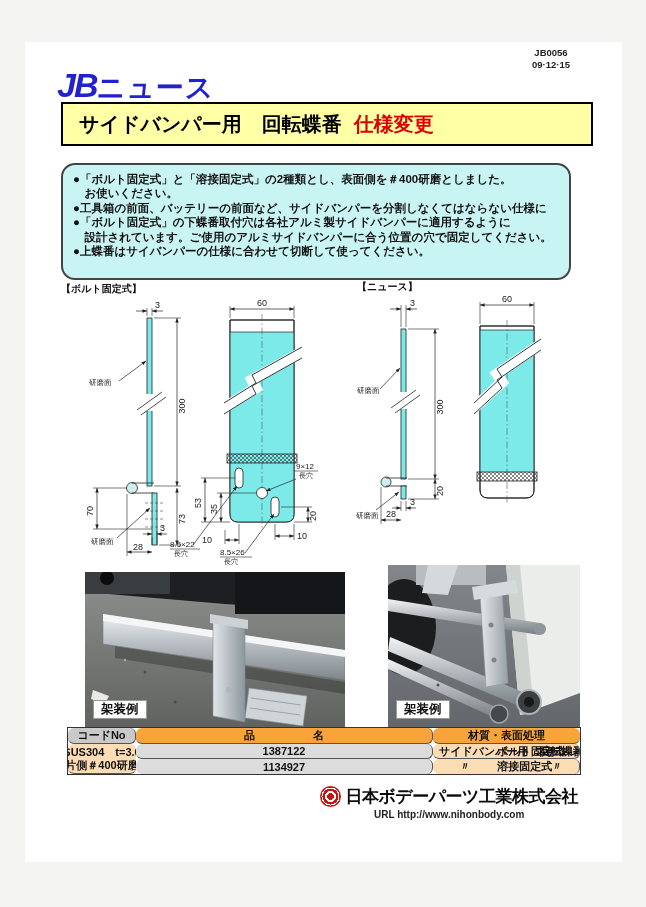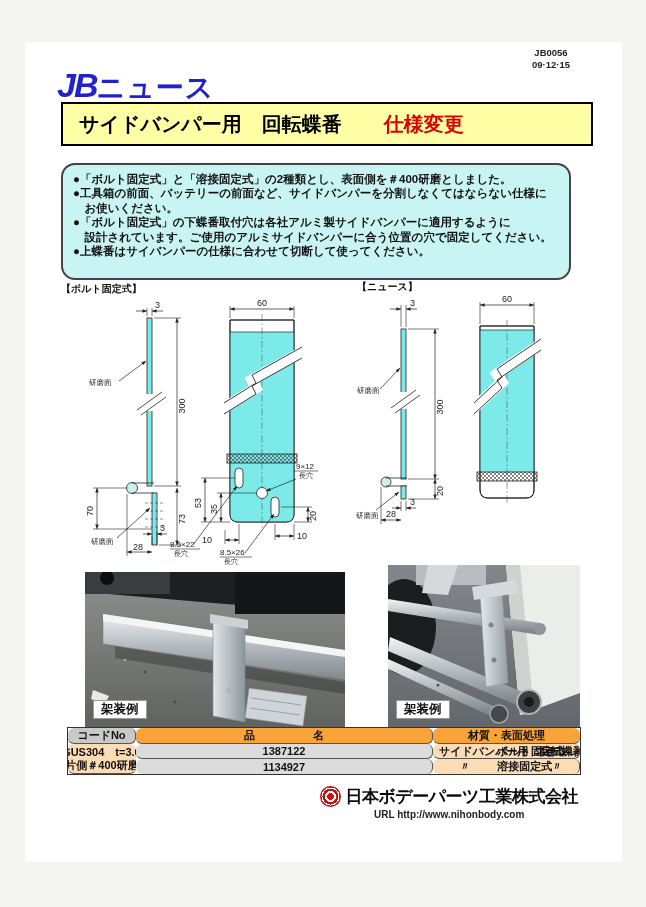--- a/index.html
+++ b/index.html
@@ -23,21 +23,21 @@
     position:absolute;left:32px;top:24px;color:#2222cc;white-space:nowrap;
   }
   .jb-logo .jb{font-size:34px;font-weight:900;font-style:italic;letter-spacing:-2px;}
   .jb-logo .news{font-size:28px;font-weight:900;letter-spacing:1px;}
   .title-banner{
     position:absolute;left:36px;top:60px;width:512px;height:40px;
     background:#ffffa6;border:2px solid #000;
     display:flex;align-items:center;padding-left:16px;
     font-size:20px;font-weight:bold;white-space:nowrap;
   }
-  .title-banner .t-red{color:#dd0000;margin-left:42px;}
+  .title-banner .t-red{color:#dd0000;margin-left:12px;}
   
   .info-box{
     position:absolute;left:36px;top:121px;width:486px;height:99px;
     background:#c9f4f4;border:2px solid #444;border-radius:14px;
     padding:7px 10px;font-size:11.5px;line-height:14.4px;color:#111;font-weight:bold;
   }
   .info-box .red{color:#ee0000;}
   .info-box div{white-space:nowrap;}
   
   .sec-label{position:absolute;font-size:10px;font-weight:bold;color:#111;white-space:nowrap;}
@@ -97,22 +97,22 @@
     <span class="jb">JB</span><span class="news">ニュース</span>
   </div>
 
   <div class="title-banner">
     <span>サイドバンパー用　回転蝶番</span>
     <span class="t-red">仕様変更</span>
   </div>
 
   <div class="info-box">
     <div>●「ボルト固定式」と「溶接固定式」の2種類とし、表面側を＃400研磨としました。</div>
+    <div>　お使いください。</div>
     <div>●工具箱の前面、バッテリーの前面など、サイドバンパーを分割しなくてはならない仕様に</div>
-    <div>　お使いください。</div>
     <div>●「ボルト固定式」の下蝶番取付穴は各社アルミ製サイドバンパーに適用するように</div>
     <div>　設計されています。ご使用のアルミサイドバンパーに合う位置の穴で固定してください。</div>
     <div>●上蝶番はサイバンパーの仕様に合わせて切断して使ってください。</div>
   </div>
 
   <div class="sec-label sec-bolt">【ボルト固定式】</div>
   <div class="sec-label sec-weld">【ニュース】</div>
 
   <svg class="dwg dwg-bolt" viewBox="0 0 280 292">
     <defs>

